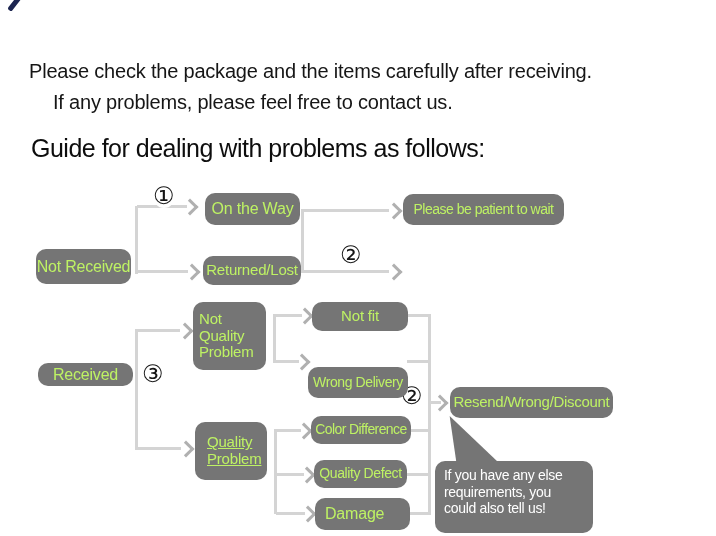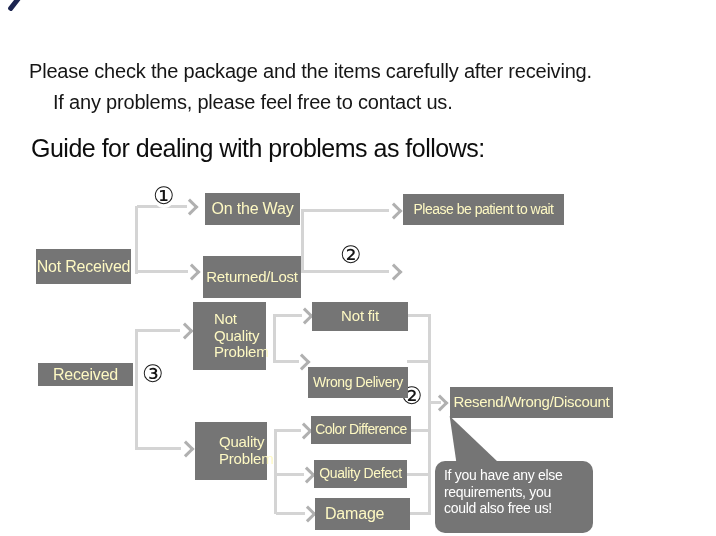--- a/index.html
+++ b/index.html
@@ -3,21 +3,21 @@
 <meta charset="utf-8">
 <style>
   html,body{margin:0;padding:0;background:#fff;}
   .stage{position:relative;width:716px;height:536px;background:#ffffff;overflow:hidden;
          font-family:"Liberation Sans",sans-serif;}
   .abs{position:absolute;}
   .title{font-family:"Liberation Serif",serif;font-weight:bold;
          font-size:37px;color:var(--title-color,#1b2d78);letter-spacing:0.5px;white-space:nowrap;}
   .sub{font-size:20px;color:#161616;white-space:nowrap;letter-spacing:-0.2px;}
   .guide{font-size:25px;color:#0d0d0d;white-space:nowrap;letter-spacing:-0.5px;}
-  .node{position:absolute;background:var(--node-bg,#757575);color:#fef9c3;border-radius:0;
+  .node{position:absolute;background:var(--node-bg,#757575);color:#bef264;border-radius:10px;
         display:flex;align-items:center;justify-content:center;text-align:center;
         font-size:15px;letter-spacing:-0.2px;line-height:1.12;box-sizing:border-box;}
   .node.nw{white-space:nowrap;}
   .node.ml{justify-content:flex-start;text-align:left;}
   .ln{position:absolute;background:var(--line-color,#d4d4d4);}
   .chev{position:absolute;width:9px;height:9px;border-top:3px solid var(--arrow-color,#b0b0b0);
         border-right:3px solid var(--arrow-color,#b0b0b0);transform:rotate(45deg);}
   .mark{position:absolute;font-family:"DejaVu Sans",sans-serif;font-size:24px;color:#151515;
         line-height:1;background:#fff;border-radius:50%;}
   .bubble{position:absolute;left:435px;top:461px;width:158px;height:72px;
@@ -79,29 +79,29 @@
   <div class="ln" style="left:431px;top:401px;width:10px;height:3px;"></div>
   <span class="chev" style="left:434px;top:397px;"></span>
 
   <span class="mark" style="left:153px;top:184px;">①</span>
   <span class="mark" style="left:340px;top:243px;">②</span>
   <span class="mark" style="left:142px;top:362px;">③</span>
   <span class="mark" style="left:401px;top:384px;">②</span>
 
   <div class="node nw" style="left:36px;top:221px;width:95px;height:35px;font-size:16px;margin-top:28px;">Not Received</div>
   <div class="node nw" style="left:205px;top:193px;width:95px;height:32px;font-size:16px;">On the Way</div>
-  <div class="node nw" style="left:203px;top:256px;width:98px;height:42px;">Returned/Lost</div>
+  <div class="node nw" style="left:203px;top:256px;width:98px;height:29px;">Returned/Lost</div>
   <div class="node nw" style="left:403px;top:194px;width:161px;height:31px;font-size:14px;letter-spacing:-0.5px;">Please be patient to wait</div>
 
   <div class="node nw" style="left:38px;top:363px;width:95px;height:23px;font-size:16px;">Received</div>
-  <div class="node ml" style="left:193px;top:302px;width:73px;height:68px;padding-left:21px;">Not Quality Problem</div>
+  <div class="node ml" style="left:193px;top:302px;width:73px;height:68px;padding-left:6px;">Not Quality Problem</div>
   <div class="node nw" style="left:312px;top:302px;width:96px;height:29px;">Not fit</div>
   <div class="node nw" style="left:308px;top:346px;width:100px;height:31px;font-size:14px;letter-spacing:-0.4px;margin-top:21px;">Wrong Delivery</div>
-  <div class="node ml" style="left:195px;top:422px;width:72px;height:58px;padding-left:24px;">Quality Problem</div>
+  <div class="node ml" style="left:195px;top:422px;width:72px;height:58px;padding-left:12px;text-decoration:underline;">Quality Problem</div>
   <div class="node nw" style="left:311px;top:416px;width:100px;height:28px;font-size:14px;letter-spacing:-0.6px;">Color Difference</div>
   <div class="node nw" style="left:314px;top:460px;width:93px;height:28px;font-size:14px;letter-spacing:-0.4px;">Quality Defect</div>
   <div class="node ml nw" style="left:315px;top:498px;width:95px;height:32px;font-size:16px;padding-left:10px;">Damage</div>
   <div class="node nw" style="left:450px;top:387px;width:163px;height:31px;letter-spacing:-0.3px;">Resend/Wrong/Discount</div>
 
   <div class="bubble-tail"></div>
-  <div class="bubble">If you have any else requirements, you could also free us!</div>
+  <div class="bubble">If you have any else requirements, you could also tell us!</div>
 
 </div>
 
 </body></html>

